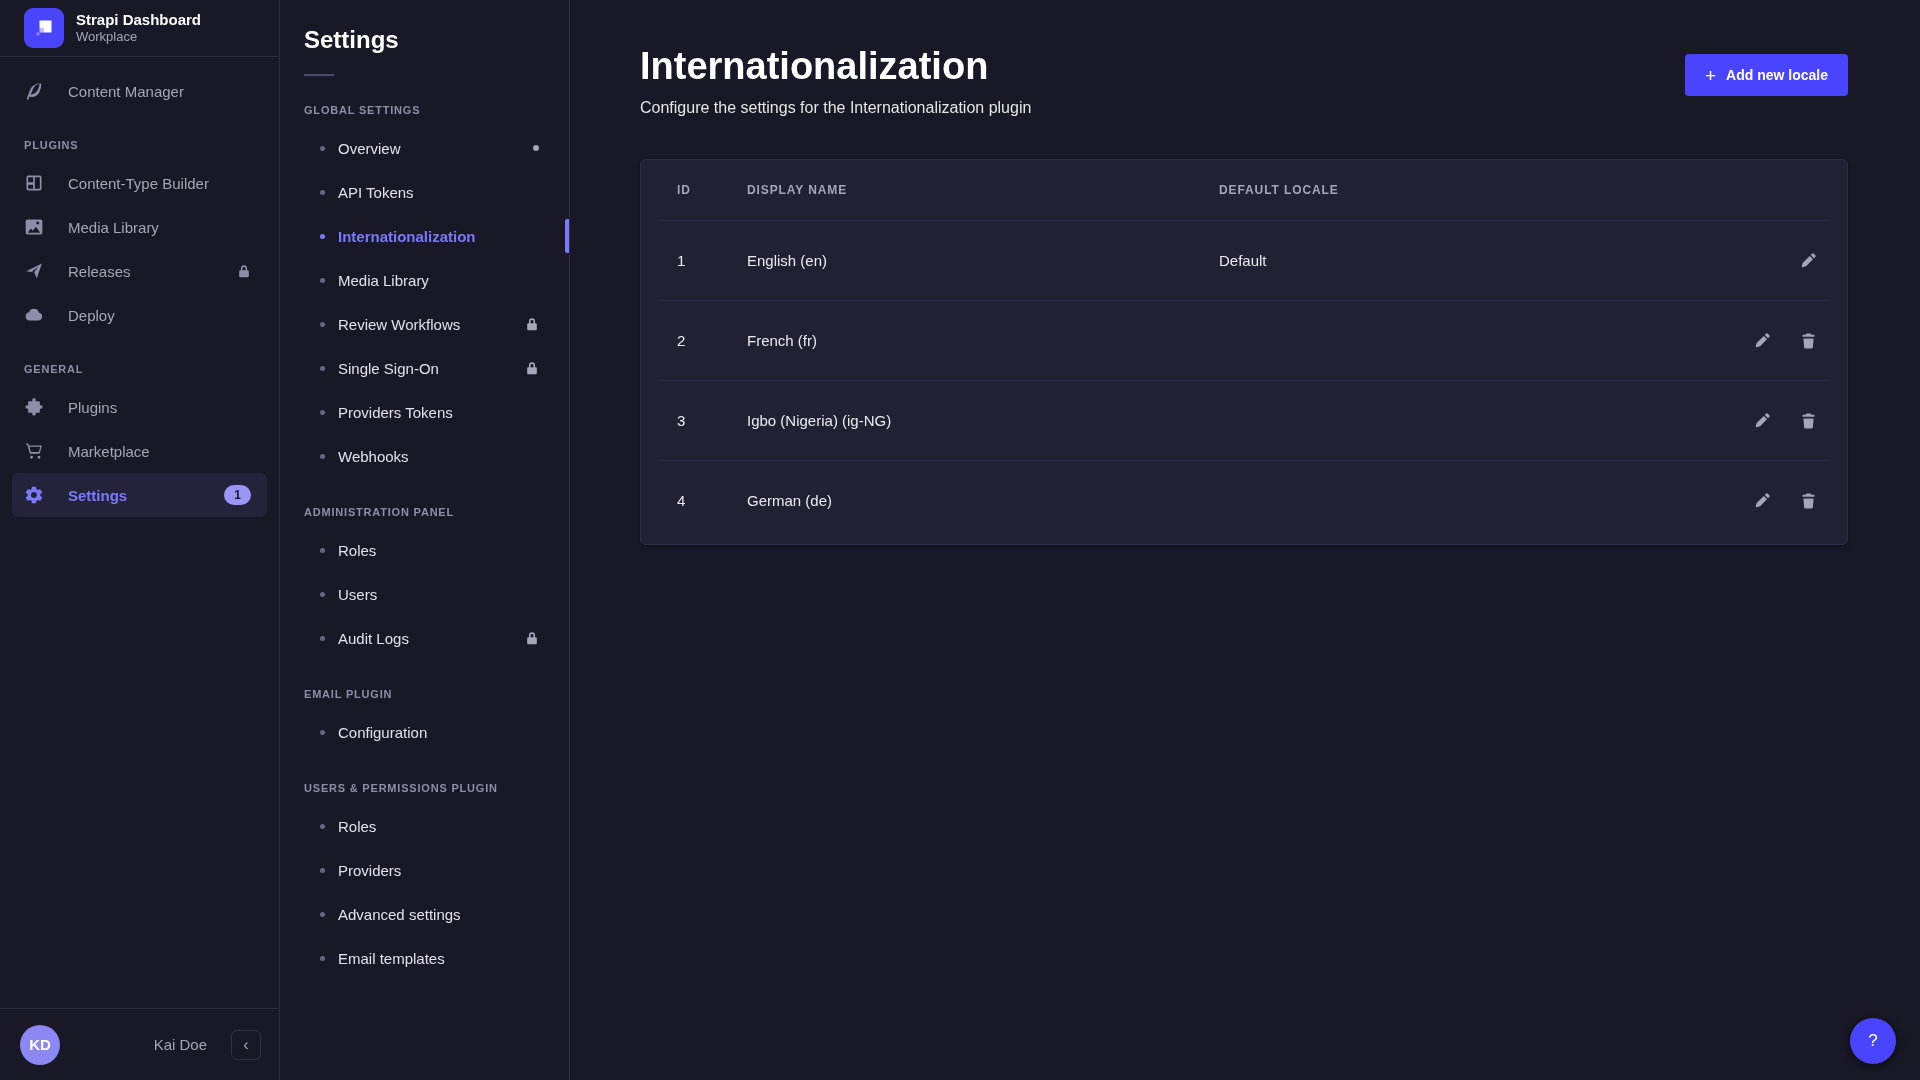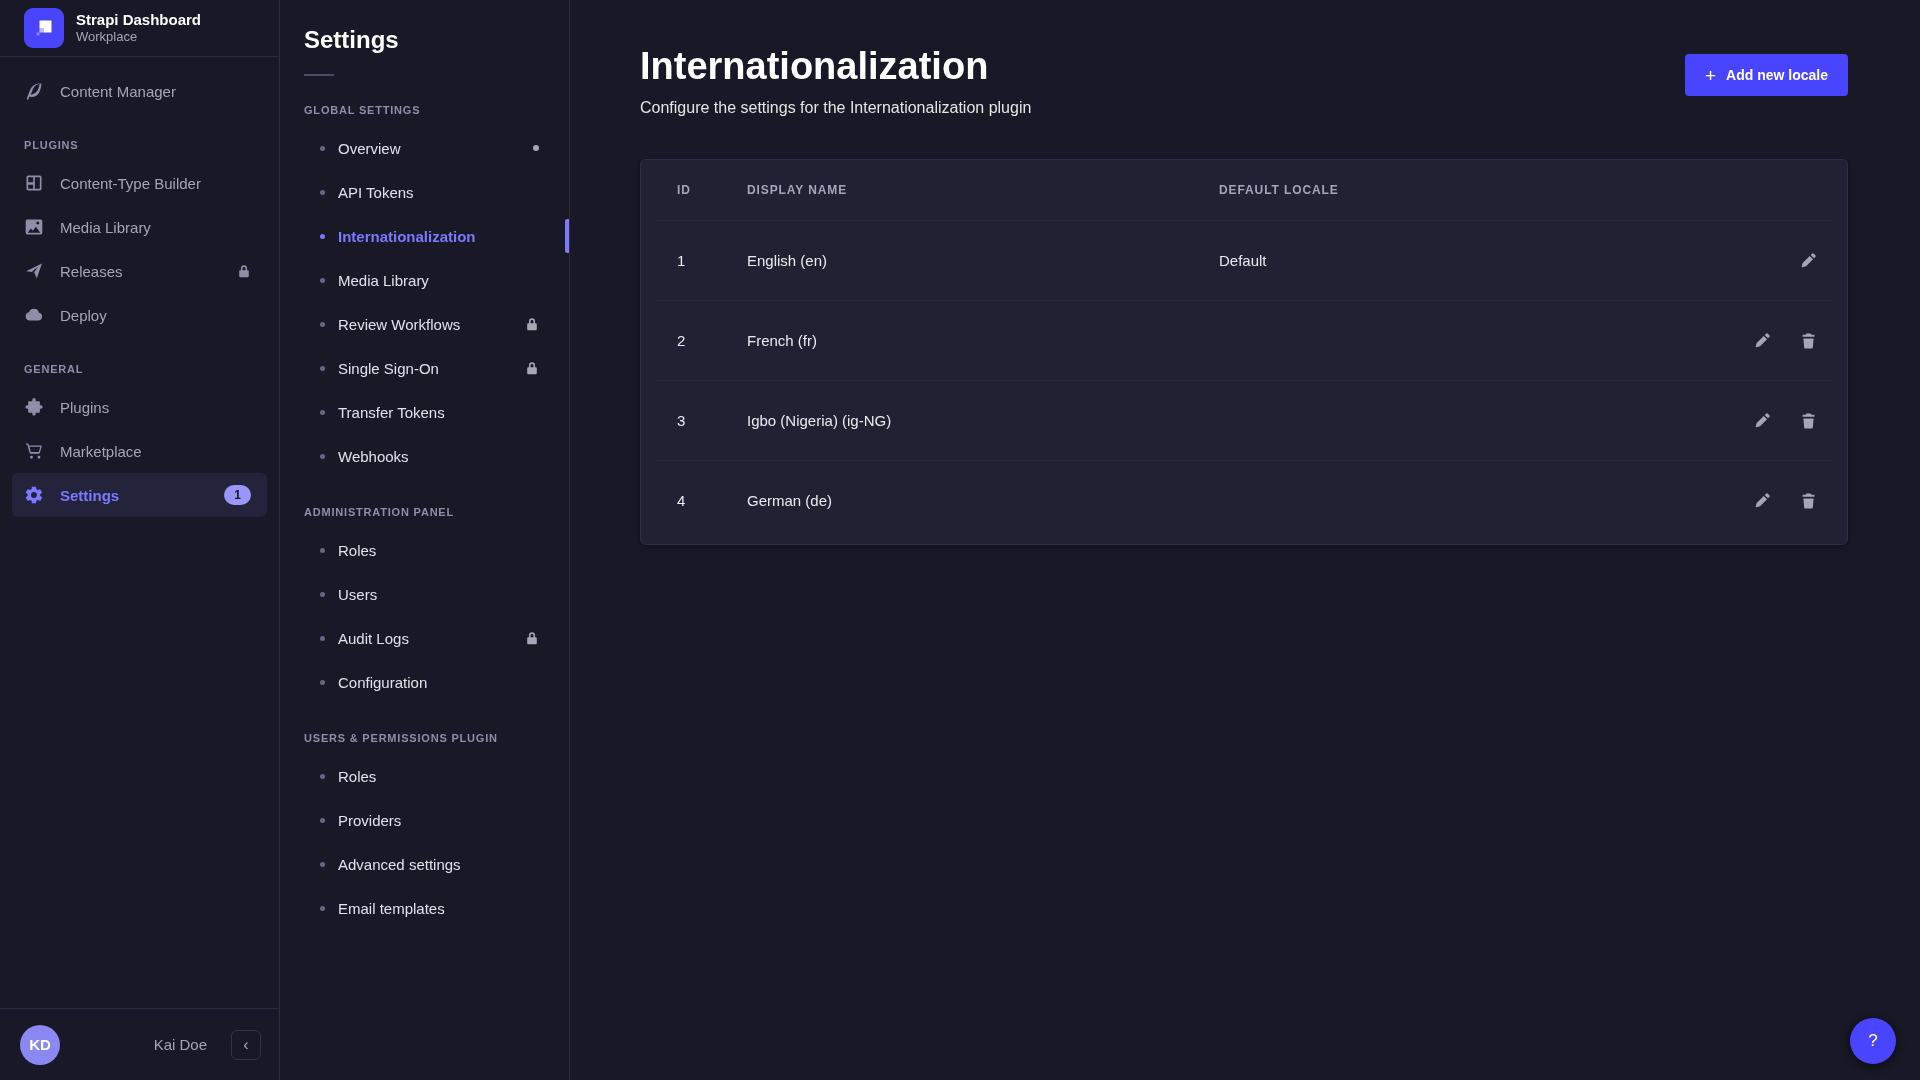--- a/index.html
+++ b/index.html
@@ -27,21 +27,21 @@
     flex-shrink: 0;
   }
   .brand-title { font-size: 15px; font-weight: bold; color: #fff; line-height: 1.25; }
   .brand-sub { font-size: 13px; color: #a5a5ba; line-height: 1.25; }
   .app-nav { flex: 1; padding: 12px 12px 0 12px; }
   .nav-section-label {
     font-size: 11px; font-weight: bold; letter-spacing: 0.8px;
     color: #8e8ea9; padding: 26px 12px 10px 12px;
   }
   .nav-item {
-    display: flex; align-items: center; gap: 16px;
+    display: flex; align-items: center; gap: 24px;
     height: 44px; padding: 0 16px 0 12px;
     border-radius: 6px; cursor: pointer; color: #a5a5ba;
   }
   .nav-item .nav-icon { width: 20px; height: 20px; display: flex; align-items: center; justify-content: center; color: #8e8ea9; flex-shrink: 0; }
   .nav-label { font-size: 15px; }
   .nav-item.active { background: #23233c; color: #7b79ff; }
   .nav-item.active .nav-icon { color: #7b79ff; }
   .nav-item.active .nav-label { font-weight: bold; }
   .lock-right { margin-left: auto; color: #8e8ea9; display: flex; }
   .badge {
@@ -287,21 +287,21 @@
     <span class="bullet"></span>
     <span class="s-label">Single Sign-On</span>
     <span class="s-lock">
       <svg viewBox="0 0 16 16" width="14" height="14">
           <path fill="currentColor" d="M4.5 7V5a3.5 3.5 0 0 1 7 0v2h.6c.8 0 1.4.6 1.4 1.4v5.2c0 .8-.6 1.4-1.4 1.4H3.9c-.8 0-1.4-.6-1.4-1.4V8.4C2.5 7.6 3.1 7 3.9 7h.6zm1.8 0h3.4V5a1.7 1.7 0 0 0-3.4 0v2z"></path>
         </svg>
     </span>
   </div>
   <div class="s-item">
     <span class="bullet"></span>
-    <span class="s-label">Transfer Tokens</span>
+    <span class="s-label">Providers Tokens</span>
   </div>
   <div class="s-item">
     <span class="bullet"></span>
     <span class="s-label">Webhooks</span>
   </div>
 
   <div class="s-section-label">ADMINISTRATION PANEL</div>
 
   <div class="s-item">
     <span class="bullet"></span>
@@ -314,20 +314,21 @@
   <div class="s-item">
     <span class="bullet"></span>
     <span class="s-label">Audit Logs</span>
     <span class="s-lock">
       <svg viewBox="0 0 16 16" width="14" height="14">
           <path fill="currentColor" d="M4.5 7V5a3.5 3.5 0 0 1 7 0v2h.6c.8 0 1.4.6 1.4 1.4v5.2c0 .8-.6 1.4-1.4 1.4H3.9c-.8 0-1.4-.6-1.4-1.4V8.4C2.5 7.6 3.1 7 3.9 7h.6zm1.8 0h3.4V5a1.7 1.7 0 0 0-3.4 0v2z"></path>
         </svg>
     </span>
   </div>
 
+  <div class="s-section-label">EMAIL PLUGIN</div>
 
   <div class="s-item">
     <span class="bullet"></span>
     <span class="s-label">Configuration</span>
   </div>
 
   <div class="s-section-label">USERS &amp; PERMISSIONS PLUGIN</div>
 
   <div class="s-item">
     <span class="bullet"></span>

